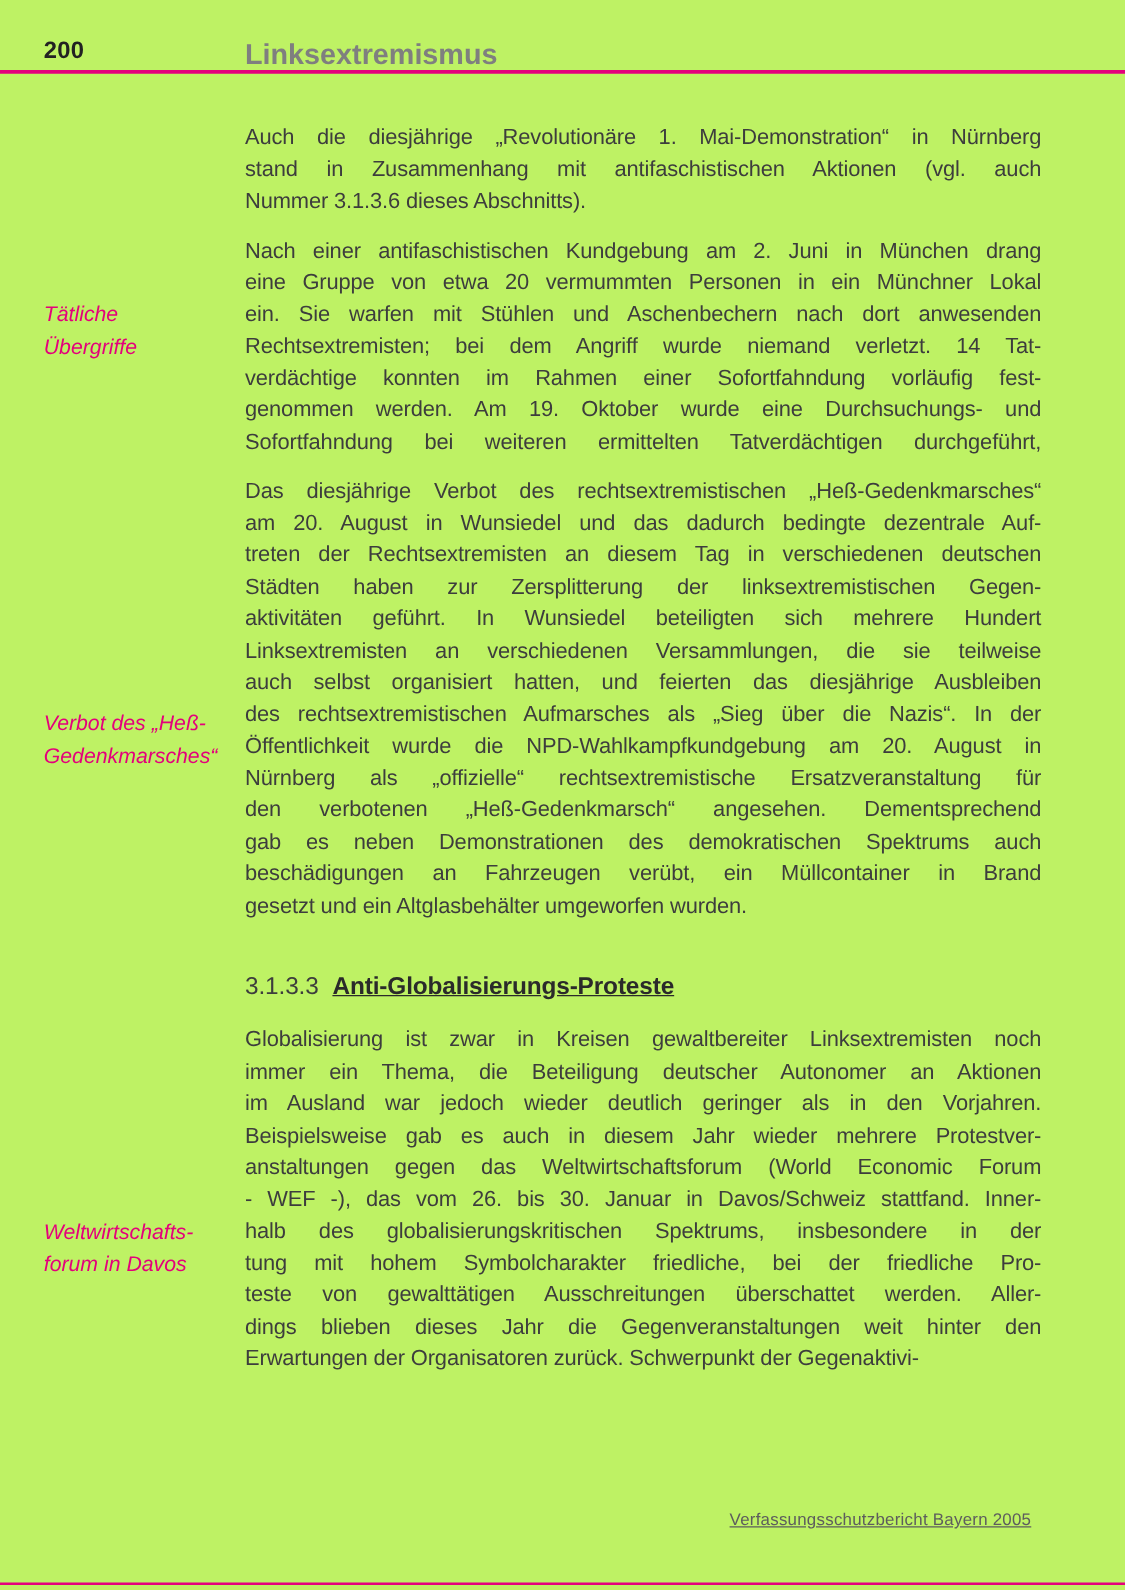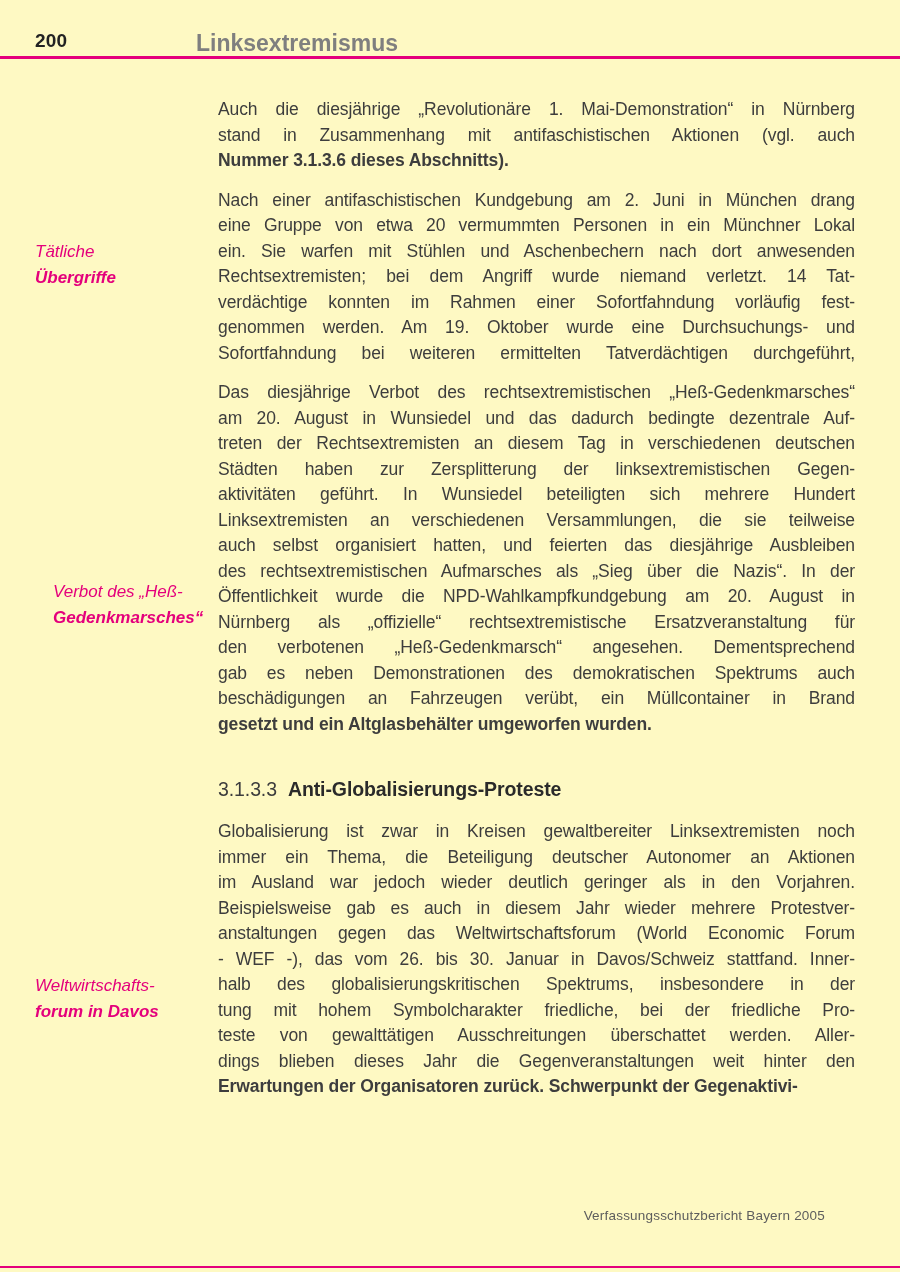--- a/index.html
+++ b/index.html
@@ -1,61 +1,60 @@
 <!DOCTYPE html>
 <html lang="de"><head>
 <meta charset="utf-8">
 <style>
   html, body { margin: 0; padding: 0; background: #ffffff; }
   .page {
     position: relative;
     width: 900px;
     height: 1272px;
-    background: #fef9c3;
+    background: #bef264;
     overflow: hidden;
     font-family: "Liberation Sans", "DejaVu Sans", sans-serif;
     --accent: #e4007c;
   }
   .page-number {
     position: absolute; left: 35px; top: 30px;
     font-size: 19px; font-weight: 700; color: #222222; letter-spacing: 0.2px;
   }
   .chapter-title {
     position: absolute; left: 196px; top: 30px;
     font-size: 23px; font-weight: 700; color: #7f7f7f;
   }
   .rule { position: absolute; left: 0; width: 100%; background: var(--accent); }
   .top-rule { top: 56px; height: 2.5px; }
   .bottom-rule { top: 1266px; height: 2px; }
   .body-column {
     position: absolute; left: 196px; top: 97px; width: 637px;
     font-size: 17.5px; line-height: 25.5px; color: #3d3d3d;
     letter-spacing: -0.1px;
-    margin-left: 22px;
   }
   .para { margin: 0 0 14px 0; }
   .tline { text-align: justify; text-align-last: justify; }
-  .tline.last { text-align-last: left; font-weight: bold; }
+  .tline.last { text-align-last: left; }
   .section-heading {
     margin: 38px 0 16px 0;
     font-size: 19.5px; line-height: 28px; font-weight: 400; color: #3d3d3d;
   }
-  .heading-title { font-weight: 700; color: #2a2a2a; margin-left: 11px; }
+  .heading-title { font-weight: 700; color: #2a2a2a; margin-left: 11px; text-decoration: underline; }
   .margin-note {
     position: absolute; left: 35px; width: 158px;
     font-size: 17px; line-height: 26px;
     font-style: italic; color: var(--accent);
   }
   .margin-note .tline { text-align: center; text-align-last: left; }
   .note-1 { top: 239px; }
-  .note-2 { top: 579px; margin-left: 18px; }
+  .note-2 { top: 566px; }
   .note-3 { top: 973px; }
   .footer-text {
     position: absolute; top: 1208px; right: 75px;
-    font-size: 13.5px; color: #5d5d5d; letter-spacing: 0.2px;
+    font-size: 13.5px; color: #5d5d5d; letter-spacing: 0.2px; text-decoration: underline;
   }
 </style>
 </head>
 <body>
 
 <div class="page" style="--accent: #e4007c;">
 
   <span class="page-number">200</span>
   <span class="chapter-title">Linksextremismus</span>
   <div class="rule top-rule"></div>

